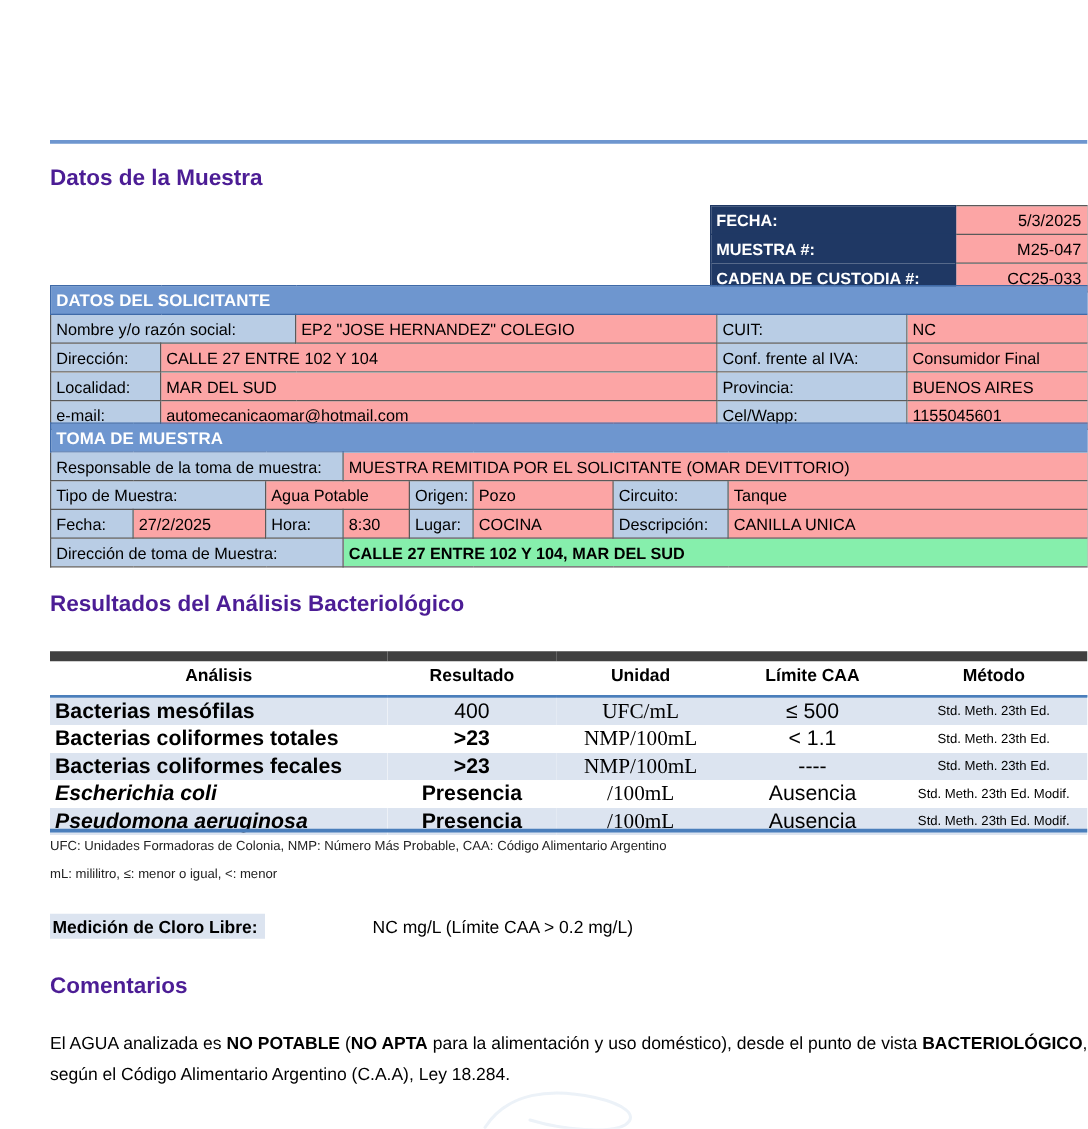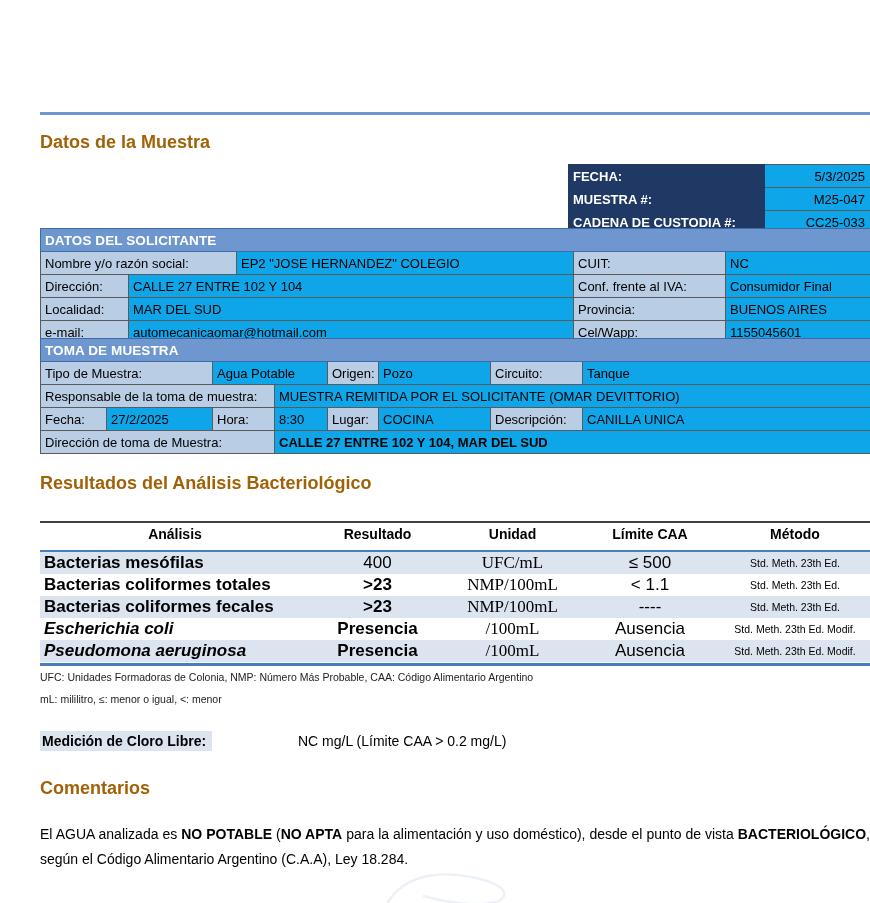--- a/index.html
+++ b/index.html
@@ -30,21 +30,21 @@
   .title-rule {
     position: absolute;
     left: 40px; top: 112px;
     width: 830px; height: 3px;
     background: #6E96CF;
   }
   .section-head {
     position: absolute;
     font-size: 18px;
     font-weight: bold;
-    color: #a16207;
+    color: #4c1d95;
     white-space: nowrap;
   }
   .sh-datos { left: 40px; top: 132px; }
   .sh-result { left: 40px; top: 473px; }
   .sh-coment { left: 40px; top: 778px; }
 
   
   table {
     border-collapse: collapse;
     position: absolute;
@@ -84,22 +84,22 @@
     color: #ffffff;
     font-weight: bold;
     font-size: 13.5px;
     border-color: #3f6aa8;
     letter-spacing: 0.1px;
   }
   td.lbl {
     background: #B9CDE5;
     font-size: 13px;
   }
-  td.val { background: #0ea5e9; }
-  td.valb { background: #0ea5e9; font-weight: bold; }
+  td.val { background: #fca5a5; }
+  td.valb { background: #86efac; font-weight: bold; }
 
   
   .results {
     position: absolute;
     left: 40px; top: 521px;
     width: 830px;
     border-collapse: collapse;
     table-layout: fixed;
   }
   .results td, .results th {
@@ -113,21 +113,21 @@
   }
   .results thead th {
     font-weight: bold;
     font-size: 14px;
     text-align: center;
     padding-bottom: 3px;
     color: #000;
   }
   .results thead th.c-analisis { text-align: center; }
   .results .rule-top {
-    border-top: 2px solid #404040;
+    border-top: 8px solid #404040;
   }
   .results .rule-mid td {
     border-bottom: 2px solid #4A7EBB;
     height: 2px;
   }
   .results tbody tr.alt td { background: #DCE4F0; }
   .results tbody td.c-analisis {
     text-align: left;
     font-weight: bold;
     padding-left: 4px;
@@ -272,30 +272,30 @@
       <col style="width:51px">
         <col style="width:112px">
         <col style="width:92px">
         <col style="width:288px">
     </colgroup>
     <tbody>
       <tr>
         <td class="band" colspan="8">TOMA DE MUESTRA</td>
       </tr>
       <tr>
+        <td class="lbl" colspan="3">Responsable de la toma de muestra:</td>
+        <td class="val" colspan="5">MUESTRA REMITIDA POR EL SOLICITANTE (OMAR DEVITTORIO)</td>
+      </tr>
+      <tr>
         <td class="lbl" colspan="2">Tipo de Muestra:</td>
         <td class="val" colspan="2">Agua Potable</td>
         <td class="lbl">Origen:</td>
         <td class="val">Pozo</td>
         <td class="lbl">Circuito:</td>
         <td class="val">Tanque</td>
-      </tr>
-      <tr>
-        <td class="lbl" colspan="3">Responsable de la toma de muestra:</td>
-        <td class="val" colspan="5">MUESTRA REMITIDA POR EL SOLICITANTE (OMAR DEVITTORIO)</td>
       </tr>
       <tr>
         <td class="lbl">Fecha:</td>
         <td class="val">27/2/2025</td>
         <td class="lbl">Hora:</td>
         <td class="val">8:30</td>
         <td class="lbl">Lugar:</td>
         <td class="val">COCINA</td>
         <td class="lbl">Descripción:</td>
         <td class="val">CANILLA UNICA</td>

